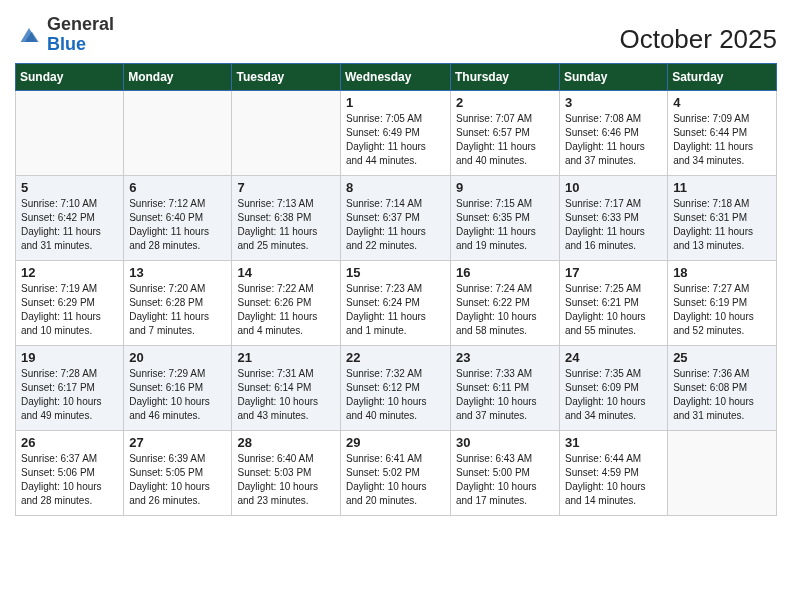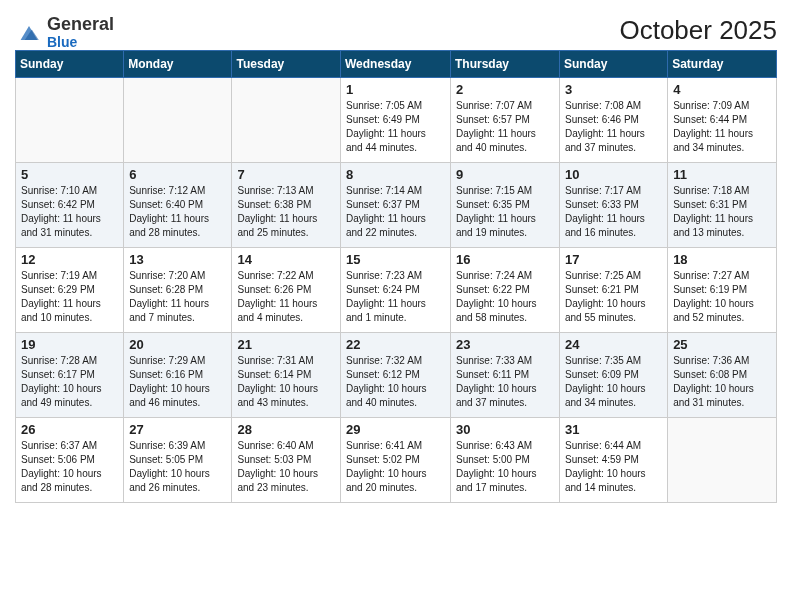--- a/index.html
+++ b/index.html
@@ -8,40 +8,41 @@
       background: #fff;
       width: 792px;
       min-height: 612px;
     }
     .page {
       width: 792px;
       padding: 10px 15px 15px 15px;
     }
     .header {
       display: flex;
-      align-items: center;
+      align-items: flex-end;
       justify-content: space-between;
+      margin-bottom: 8px;
     }
     .logo {
       display: flex;
       align-items: center;
       margin-top: 5px;
     }
     .logo-text {
       display: flex;
       flex-direction: column;
       line-height: 1.1;
     }
     .logo-general {
       font-size: 18px;
       font-weight: bold;
       color: #333;
     }
     .logo-blue {
-      font-size: 14px;
+      font-size: 18px;
       font-weight: bold;
       color: #1a6abf;
     }
     .logo-icon {
       width: 28px;
       height: 28px;
       margin-right: 4px;
     }
     .title-block {
       text-align: right;
@@ -54,21 +55,21 @@
     .location {
       font-size: 15px;
       color: #444;
     }
     .calendar {
       width: 100%;
       border-collapse: collapse;
       border: 1px solid #ccc;
     }
     .calendar th {
-      background-color: #0c4a6e;
+      background-color: #14532d;
       color: #fff;
       font-size: 12px;
       font-weight: bold;
       padding: 6px 4px;
       text-align: left;
       border: 1px solid #2e6aad;
     }
     .calendar td {
       width: 113px;
       vertical-align: top;

